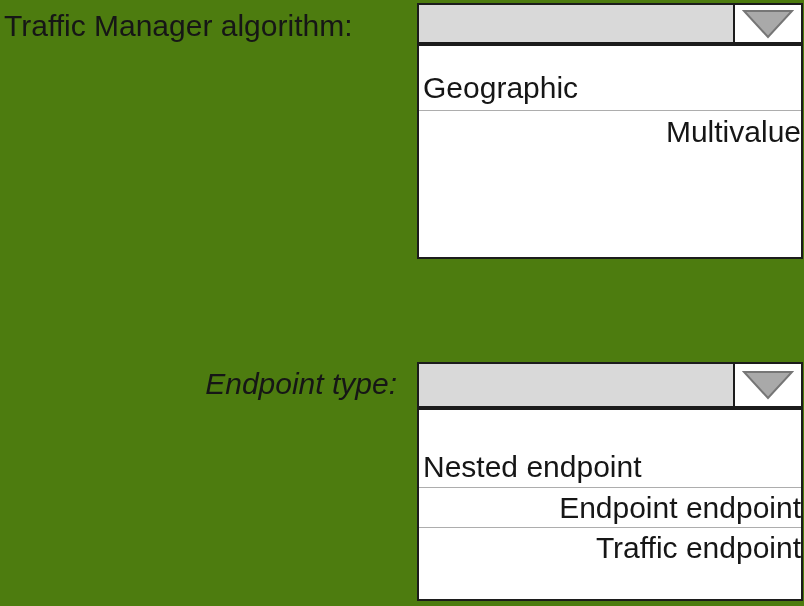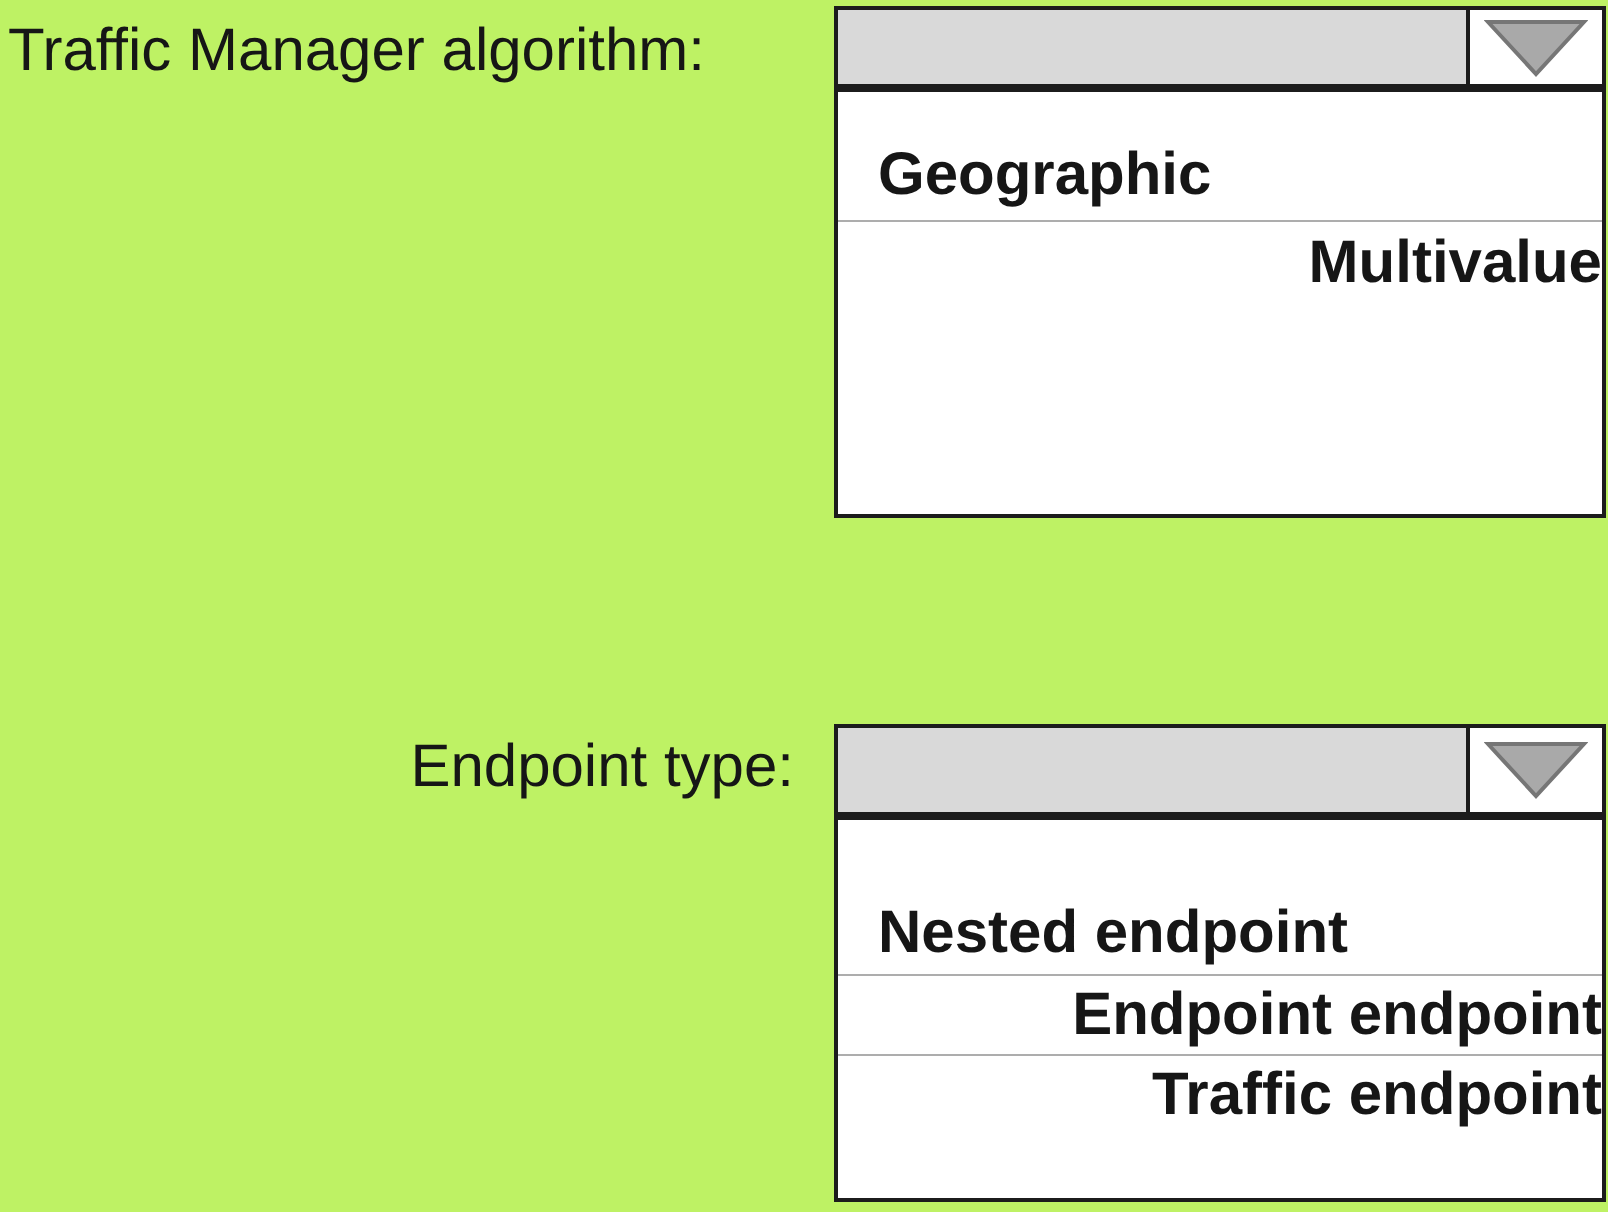--- a/index.html
+++ b/index.html
@@ -4,34 +4,34 @@
 <style>
   html, body {
     margin: 0;
     padding: 0;
     background: #ffffff;
   }
   .canvas {
     position: relative;
     width: 804px;
     height: 606px;
-    background: #bef264;
+    background: #4d7c0f;
     font-family: "Liberation Sans", sans-serif;
     color: #161616;
     overflow: hidden;
   }
   .field-label {
     position: absolute;
     font-size: 30px;
     line-height: 36px;
     color: #161616;
     white-space: nowrap;
   }
   .label-1 { left: 4px; top: 8px; }
-  .label-2 { left: 0px; top: 366px; width: 397px; text-align: right; }
+  .label-2 { left: 0px; top: 366px; width: 397px; text-align: right; font-style: italic; }
 
   .combo {
     position: absolute;
     display: flex;
     box-sizing: border-box;
     border: 2px solid #1c1c1c;
     background: #d9d9d9;
   }
   .combo-1 { left: 417px; top: 3px;   width: 386px; height: 41px; }
   .combo-2 { left: 417px; top: 362px; width: 386px; height: 46px; }
@@ -62,24 +62,23 @@
     background: #ffffff;
     font-size: 30px;
   }
   .list-1 { left: 417px; top: 44px;  width: 386px; height: 215px; padding-top: 21px; }
   .list-2 { left: 417px; top: 408px; width: 386px; height: 193px; padding-top: 37px; }
 
   .option {
     box-sizing: border-box;
     height: 43px;
     line-height: 42px;
-    padding-left: 20px;
+    padding-left: 4px;
     white-space: nowrap;
     cursor: pointer;
-    font-weight: bold;
   }
   .list-2 .option { height: 40px; line-height: 39px; }
   .option + .option { border-top: 1px solid #adadad; text-align: right; }
 </style>
 </head>
 <body>
 
 <div class="canvas">
 
   <div class="field-label label-1">Traffic Manager algorithm:</div>

